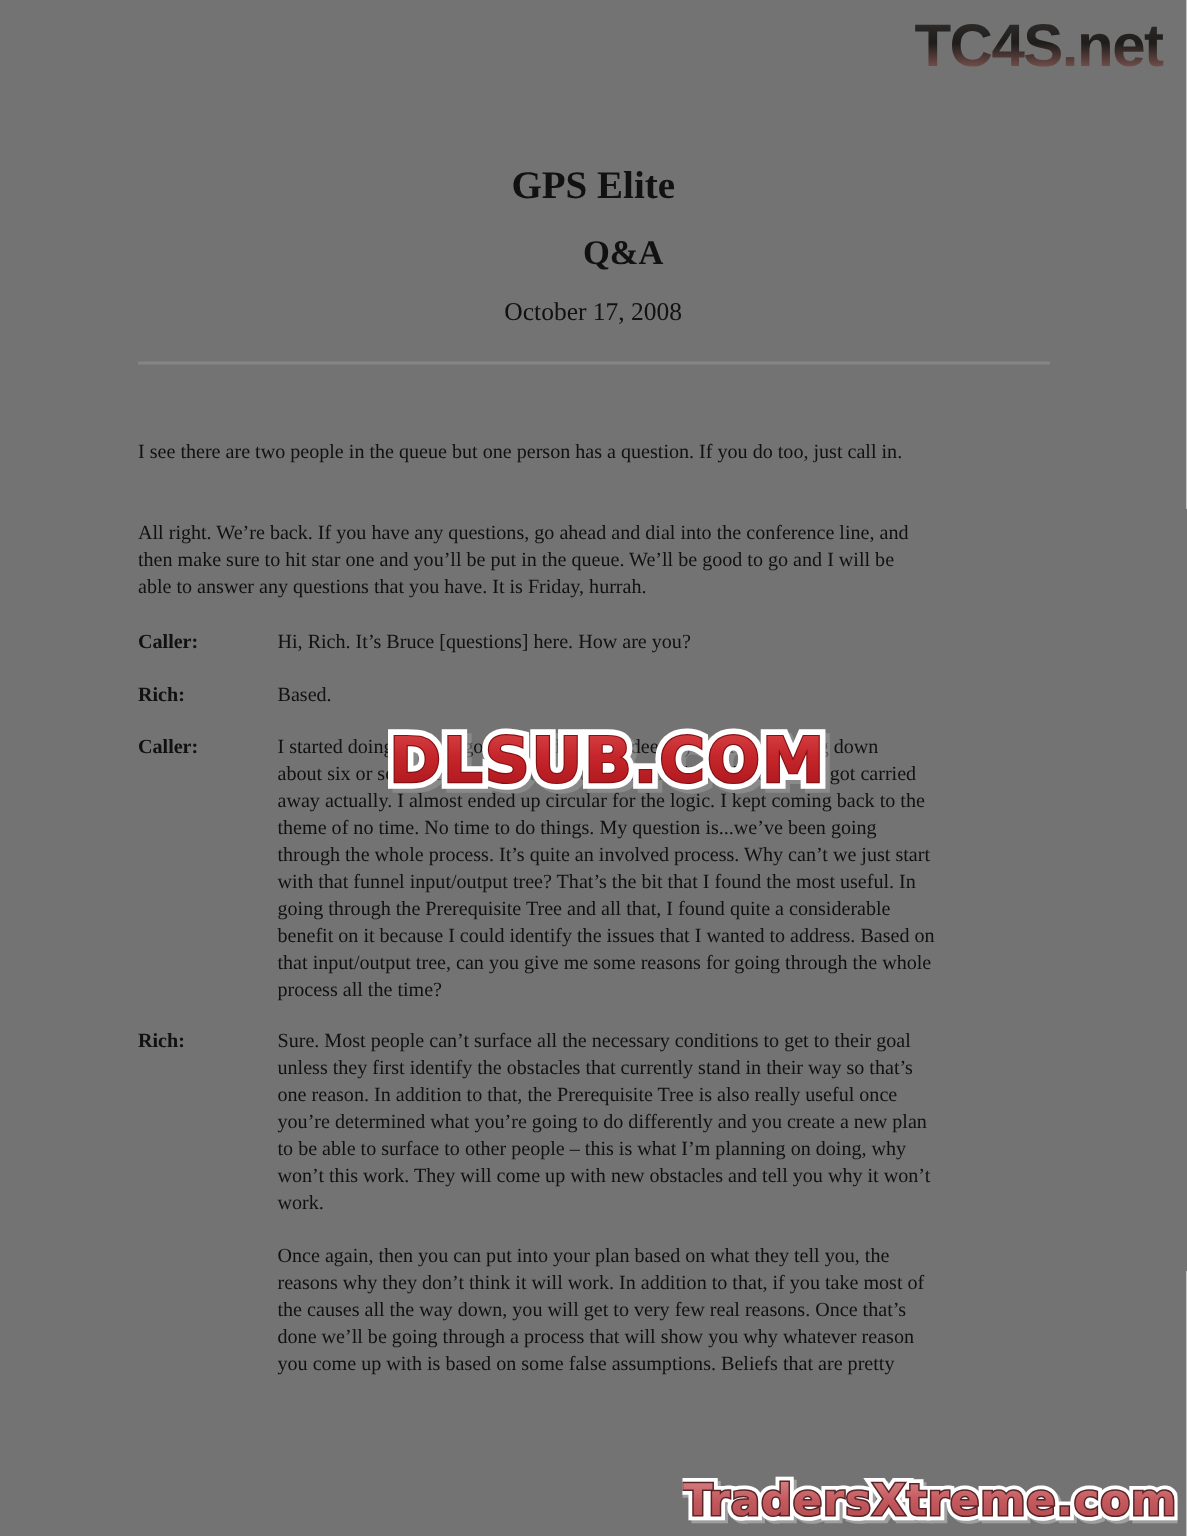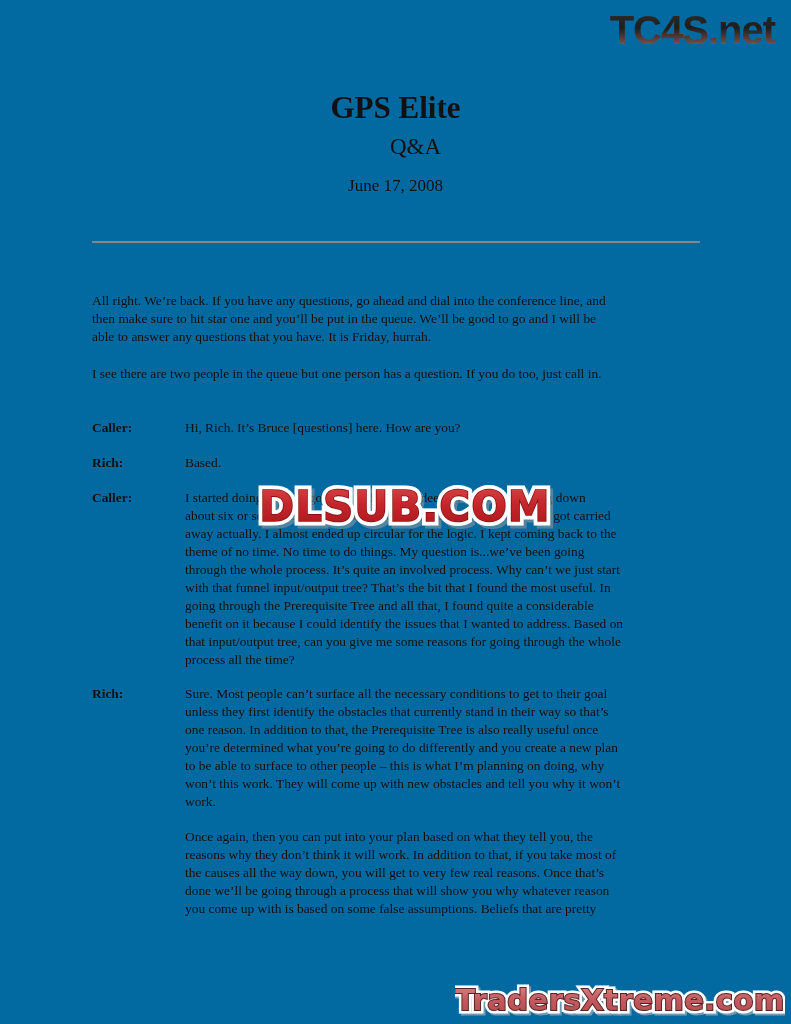--- a/index.html
+++ b/index.html
@@ -1,34 +1,34 @@
 <!DOCTYPE html>
 <html><head>
 <meta charset="utf-8">
 <style>
   html,body{margin:0;padding:0;background:#ffffff;}
   .page{
     position:relative;
     width:791px;height:1024px;
-    background:#0369a1;
+    background:#737373;
     font-family:"Liberation Serif", serif;
     color:#111111;
     overflow:hidden;
   }
   
   .site-logo{position:absolute;top:2px;right:8px;}
   .site-logo text{
     font-family:"Liberation Sans", sans-serif;
     font-weight:bold;font-size:40px;letter-spacing:-1px;
     text-anchor:end;
   }
   
   .doc-header{position:absolute;left:0;top:92px;width:100%;text-align:center;}
-  .doc-title{font-size:31px;font-weight:bold;margin:0;line-height:32px;}
-  .doc-subtitle{font-size:23px;font-weight:normal;margin:10px 0 0 0;line-height:26px;padding-left:40px;}
+  .doc-title{font-size:26px;font-weight:bold;margin:16px;line-height:32px;}
+  .doc-subtitle{font-size:23px;font-weight:bold;margin:10px 0 0 0;line-height:26px;padding-left:40px;}
   .doc-date{font-size:17px;font-weight:normal;margin:16px 0 0 0;line-height:20px;}
   .rule{
     position:absolute;left:92px;top:241px;width:608px;height:2px;
     background:#858585;border:none;margin:0;padding:0;
   }
   
   .content{
     position:absolute;left:92px;top:292px;width:618px;
     font-size:13.4px;line-height:18px;
   }
@@ -70,30 +70,30 @@
         <stop offset="0.78" stop-color="#6b4a46"></stop>
         <stop offset="1" stop-color="#a8837d"></stop>
       </linearGradient>
     </defs>
     <text x="192" y="42" fill="url(#tcGrad)">TC4S.net</text>
   </svg>
 
   <div class="doc-header">
     <h1 class="doc-title">GPS Elite</h1>
     <h2 class="doc-subtitle">Q&amp;A</h2>
-    <p class="doc-date">June 17, 2008</p>
+    <p class="doc-date">October 17, 2008</p>
   </div>
 
   <div class="rule"></div>
 
   <div class="content">
+    <p class="para last-intro">I see there are two people in the queue but one person has a question. If you do too, just call in.</p>
     <p class="para">All right. We’re back. If you have any questions, go ahead and dial into the conference line, and
 then make sure to hit star one and you’ll be put in the queue. We’ll be good to go and I will be
 able to answer any questions that you have. It is Friday, hurrah.</p>
-    <p class="para last-intro">I see there are two people in the queue but one person has a question. If you do too, just call in.</p>
 
     <div class="row">
       <div class="speaker">Caller:</div>
       <div class="speech">Hi, Rich. It’s Bruce [questions] here. How are you?</div>
     </div>
 
     <div class="row">
       <div class="speaker">Rich:</div>
       <div class="speech">Based.</div>
     </div>

